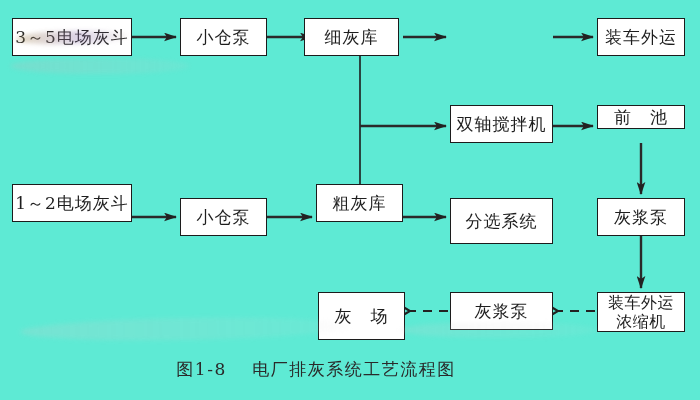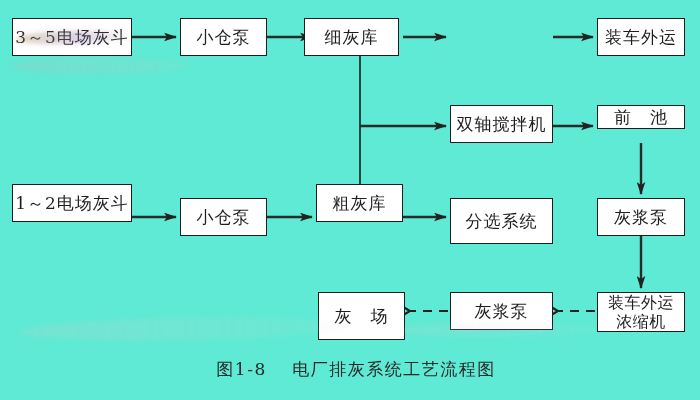--- a/index.html
+++ b/index.html
@@ -21,21 +21,20 @@
     letter-spacing:1px;
     white-space:pre;
     line-height:1.2;
   }
   .node.twoline{flex-direction:column;font-size:16px;letter-spacing:0.5px;}
   .caption{
     position:absolute;left:0;top:358px;width:632px;
     text-align:center;
     font-size:17px;color:#2a2a2a;letter-spacing:1.5px;
     white-space:pre;
-    padding-left:40px;
   }
   .smudge{position:absolute;pointer-events:none;filter:blur(2px);}
   .smudge.s1{left:16px;top:31px;width:112px;height:13px;
     background:linear-gradient(90deg,rgba(176,150,96,.38),rgba(140,110,170,.30) 55%,rgba(200,190,170,.12));
     border-radius:50%/60%;transform:rotate(-1.5deg);}
   .smudge.s2{left:10px;top:58px;width:180px;height:16px;
     background:linear-gradient(90deg,rgba(190,190,190,.25),rgba(210,210,210,.10));border-radius:50%;}
   .smudge.s3{left:20px;top:318px;width:330px;height:22px;
     background:linear-gradient(90deg,rgba(205,205,205,.22),rgba(225,225,225,.08));border-radius:50%;transform:rotate(-1deg);}
   .smudge.s4{left:400px;top:322px;width:200px;height:16px;

